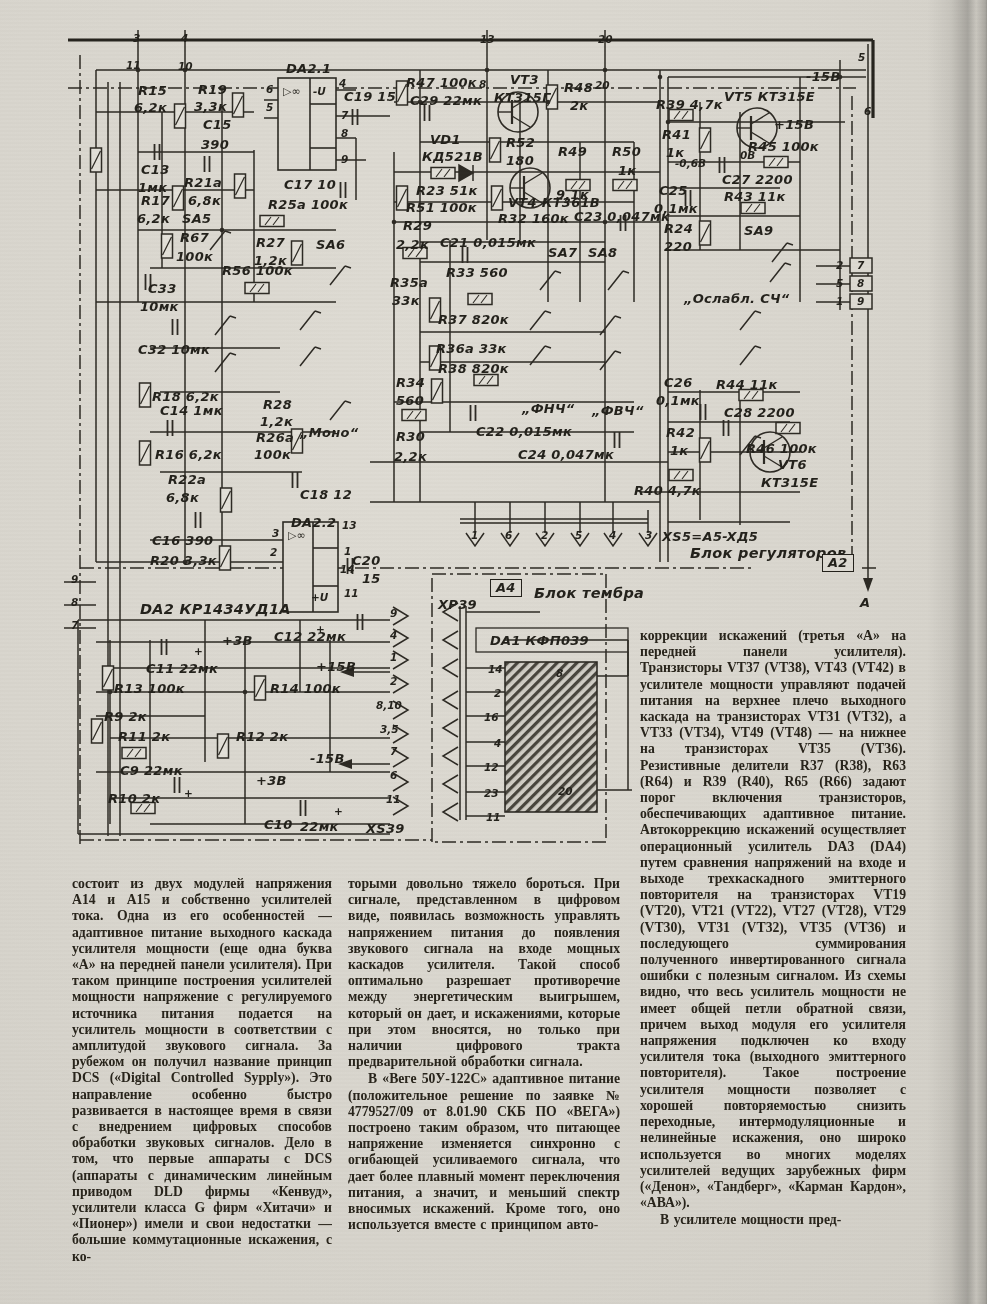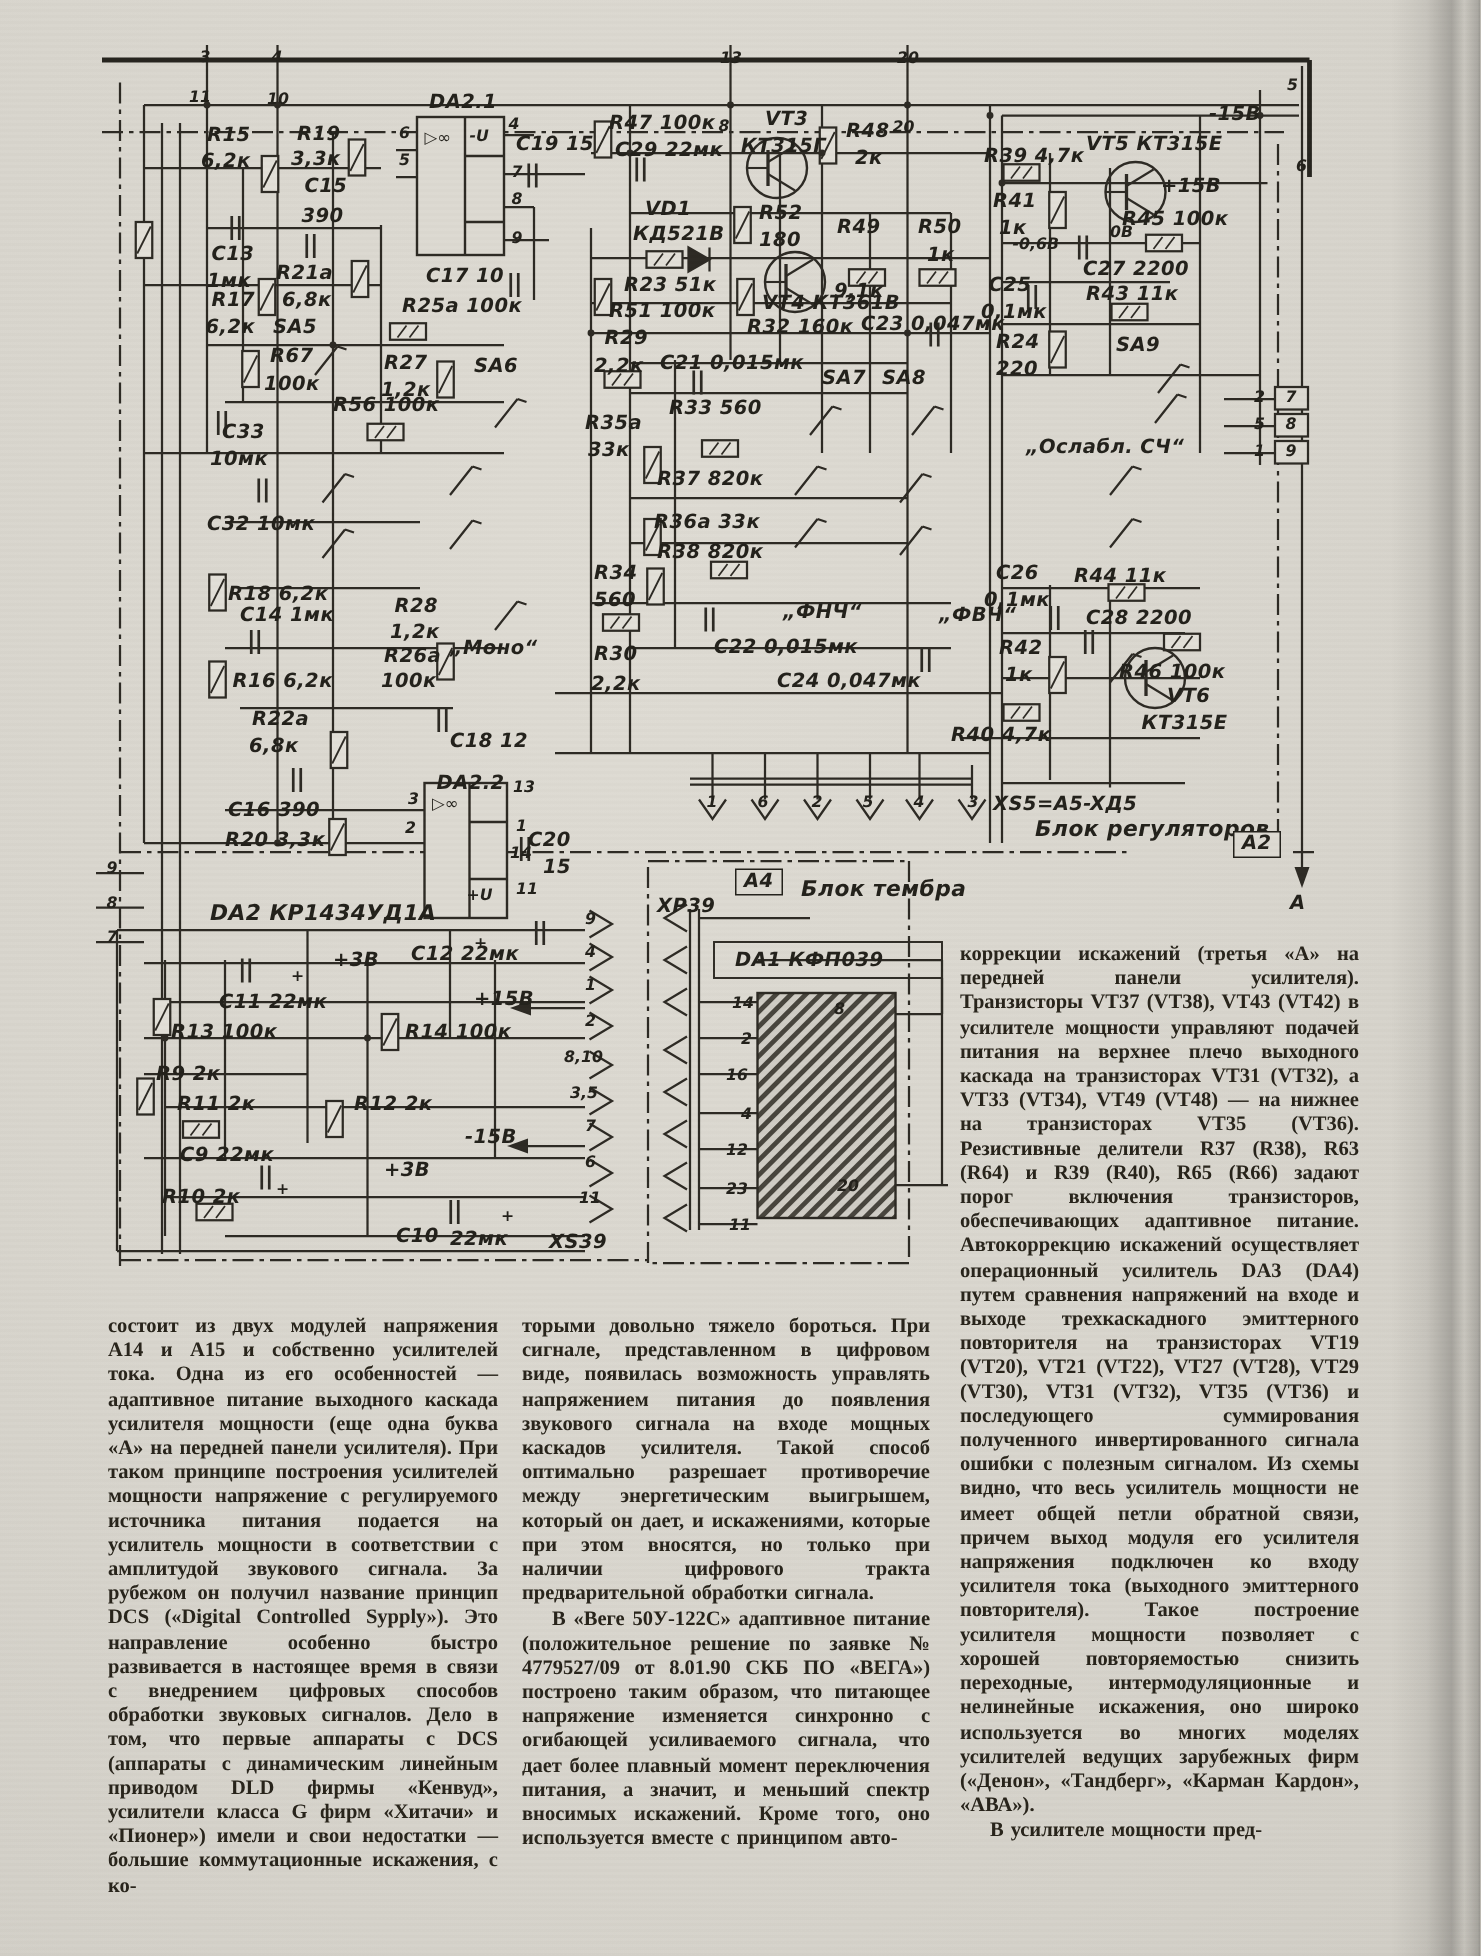--- a/index.html
+++ b/index.html
@@ -347,21 +347,21 @@
         <span class="sch-label" style="left: 588px; top: 246px;">SA8</span>
         <span class="sch-label" style="left: 438px; top: 313px;">R37 820к</span>
         <span class="sch-label" style="left: 436px; top: 342px;">R36а 33к</span>
         <span class="sch-label" style="left: 438px; top: 362px;">R38 820к</span>
         <span class="sch-label" style="left: 396px; top: 376px;">R34</span>
         <span class="sch-label" style="left: 396px; top: 394px;">560</span>
         <span class="sch-label" style="left: 396px; top: 430px;">R30</span>
         <span class="sch-label" style="left: 394px; top: 450px;">2,2к</span>
         <span class="sch-label" style="left: 476px; top: 425px;">C22  0,015мк</span>
         <span class="sch-label" style="left: 522px; top: 402px;">„ФНЧ“</span>
-        <span class="sch-label" style="left: 592px; top: 404px; margin-left: 34px;">„ФВЧ“</span>
+        <span class="sch-label" style="left: 592px; top: 404px;">„ФВЧ“</span>
         <span class="sch-label" style="left: 518px; top: 448px;">C24 0,047мк</span>
         <span class="sch-label" style="left: 152px; top: 390px;">R18  6,2к</span>
         <span class="sch-label" style="left: 160px; top: 404px;">C14  1мк</span>
         <span class="sch-label" style="left: 155px; top: 448px;">R16  6,2к</span>
         <span class="sch-label" style="left: 168px; top: 473px;">R22а</span>
         <span class="sch-label" style="left: 166px; top: 491px;">6,8к</span>
         <span class="sch-label" style="left: 152px; top: 534px;">C16 390</span>
         <span class="sch-label" style="left: 150px; top: 554px;">R20 3,3к</span>
         <span class="sch-label" style="left: 263px; top: 398px;">R28</span>
         <span class="sch-label" style="left: 260px; top: 415px;">1,2к</span>

